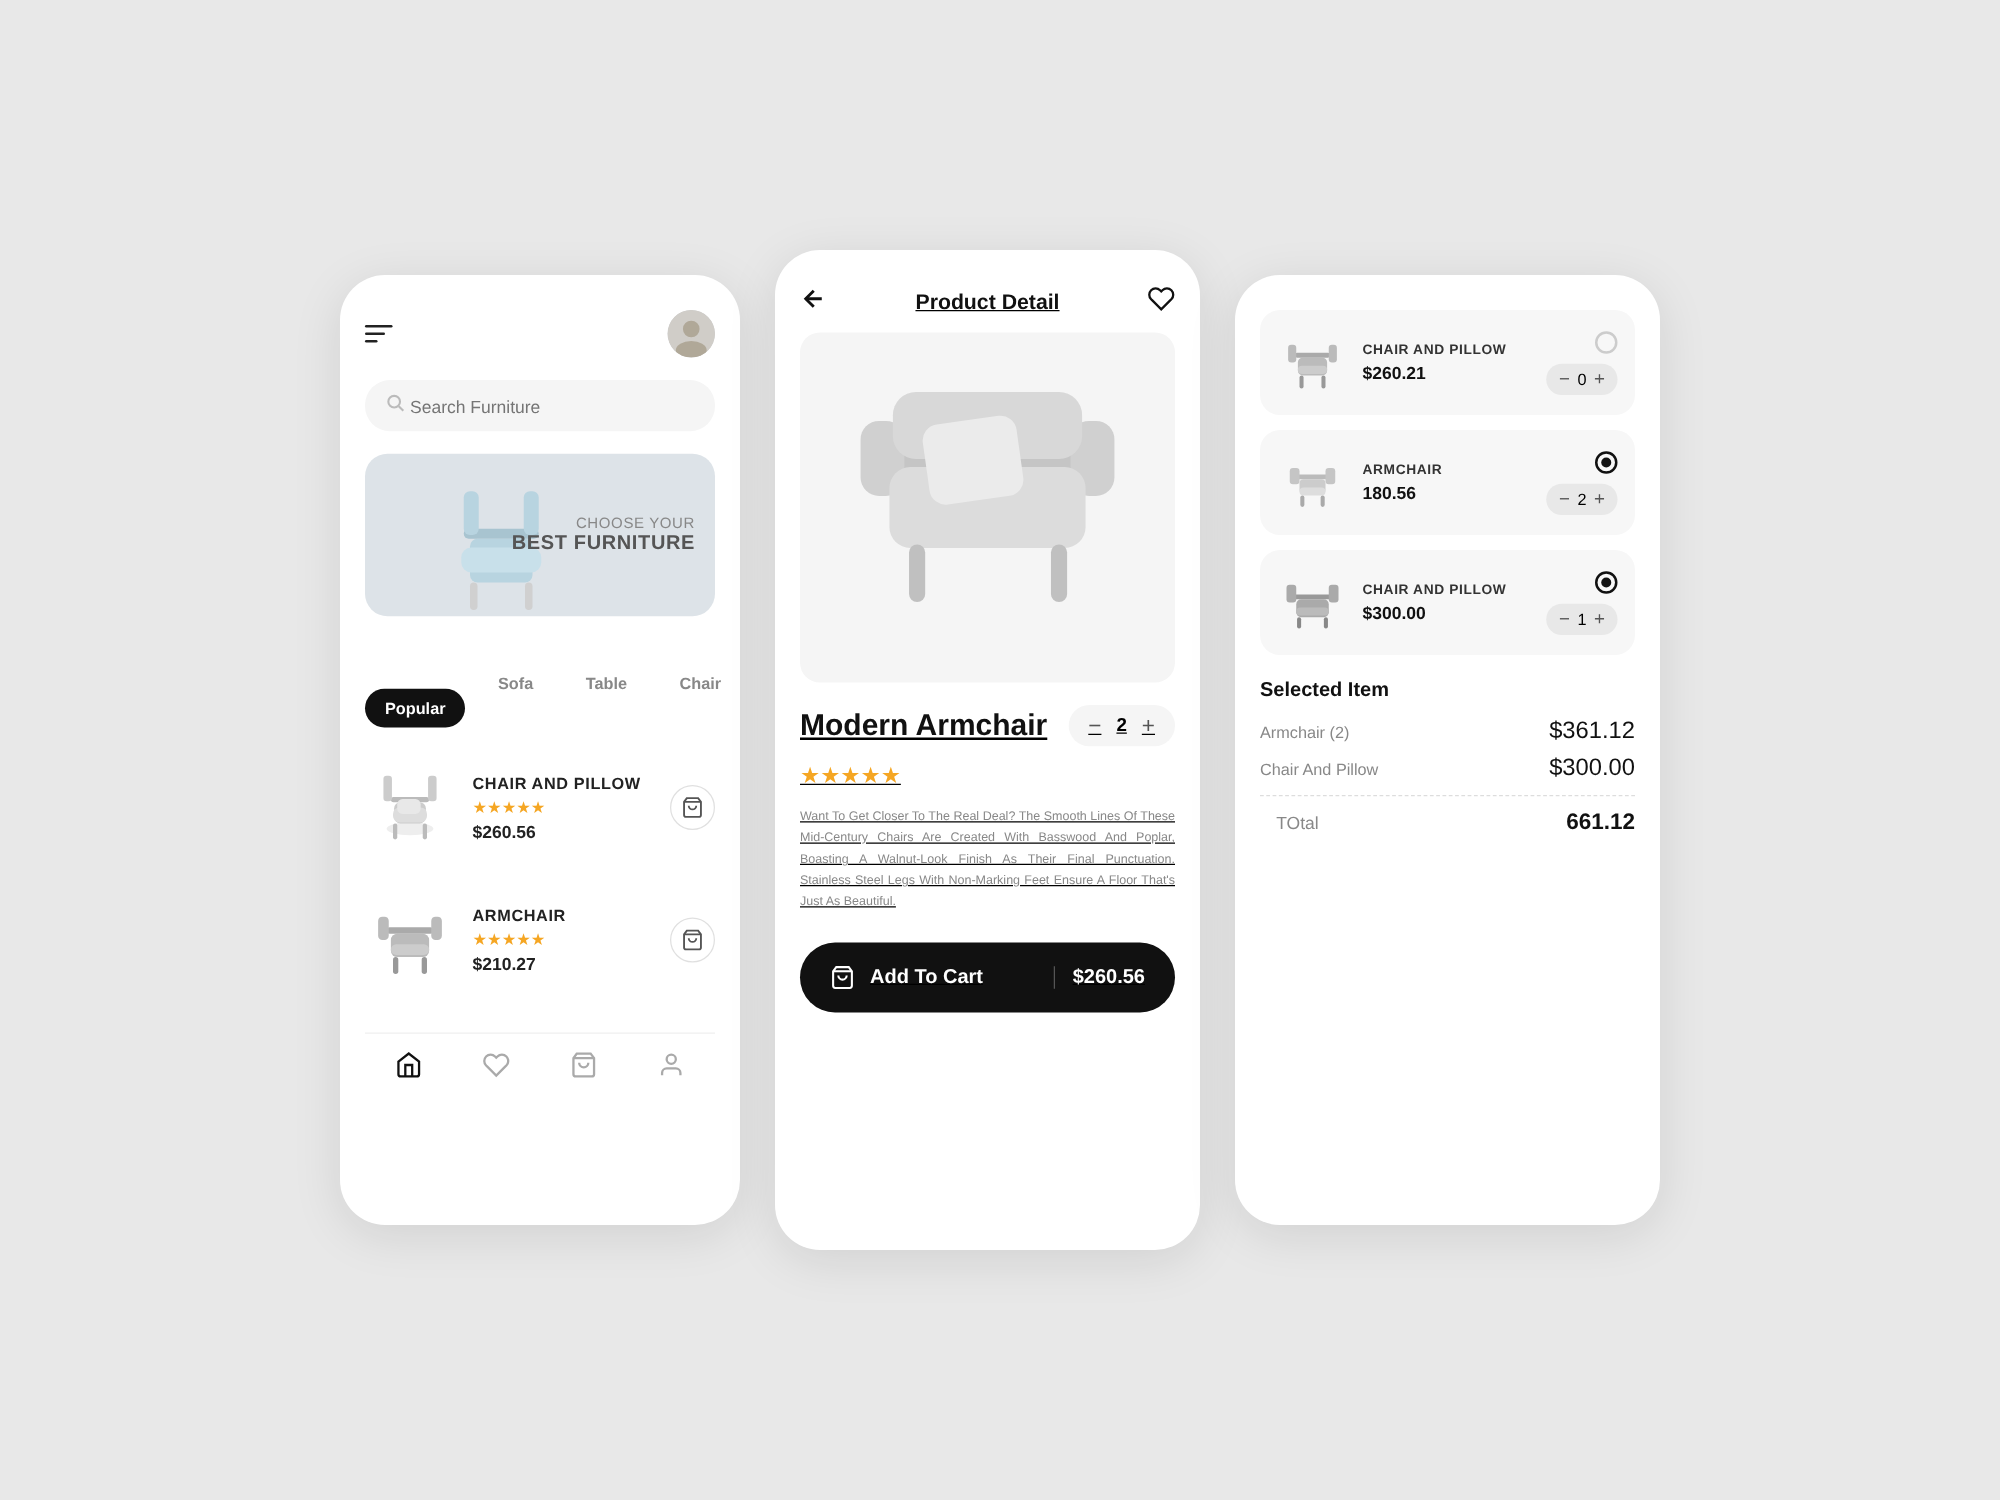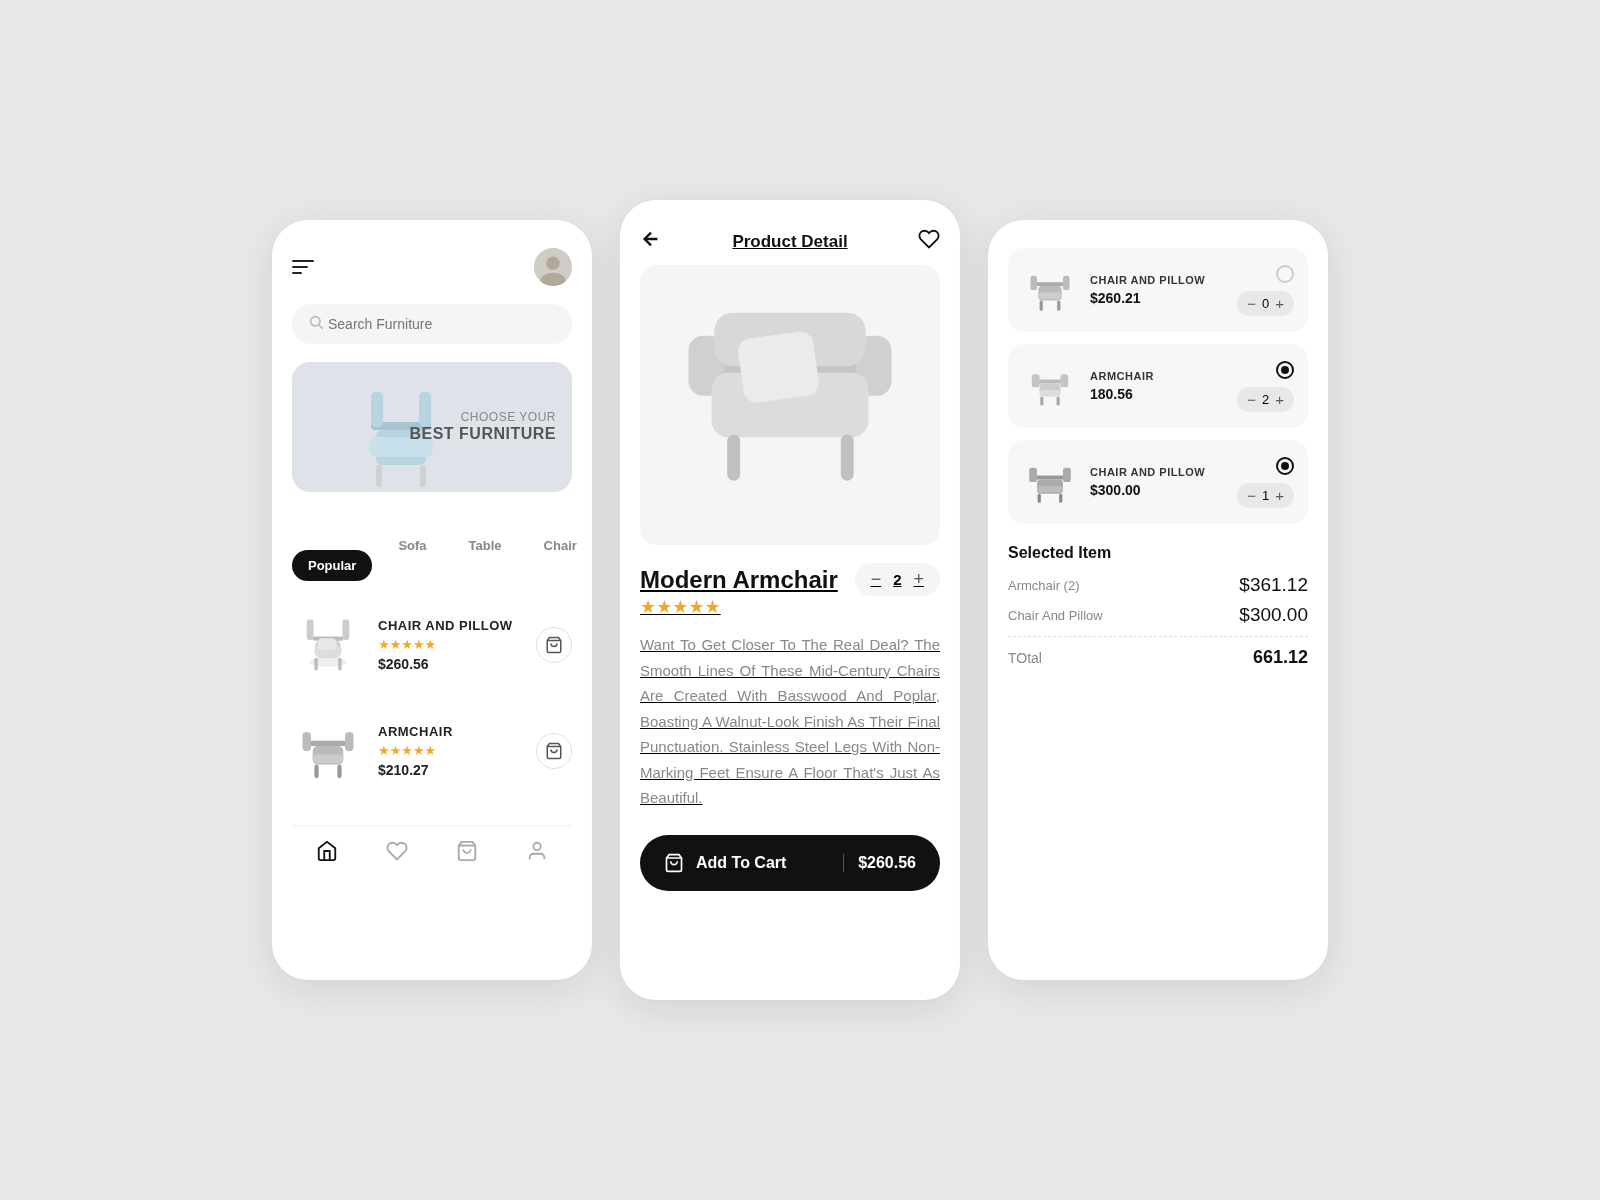--- a/index.html
+++ b/index.html
@@ -244,21 +244,21 @@
       justify-content: center;
       margin-bottom: 18px;
       background: #f5f5f5;
       border-radius: 16px;
       overflow: hidden;
     }
     .detail-name-row {
       display: flex;
       justify-content: space-between;
       align-items: center;
-      margin-bottom: 0;
+      margin-bottom: 12px;
     }
     .detail-product-name {
       font-size: 24px;
       font-weight: 700;
       color: #111;
     }
     .qty-control {
       display: flex;
       align-items: center;
       gap: 10px;
@@ -270,21 +270,21 @@
       background: none;
       border: none;
       font-size: 18px;
       cursor: pointer;
       color: #555;
       padding: 0 2px;
     }
     .qty-val { font-size: 15px; font-weight: 600; }
     .detail-stars { color: #f5a623; font-size: 18px; margin-bottom: 14px; }
     .detail-desc {
-      font-size: 15px;
+      font-size: 10px;
       color: #888;
       line-height: 1.7;
       text-align: justify;
       margin-bottom: 24px;
     }
     .add-to-cart-btn {
       width: 100%;
       background: #111;
       color: #fff;
       border: none;
@@ -399,21 +399,21 @@
       border: none;
       border-top: 1px dashed #ddd;
       margin: 10px 0;
     }
     .total-row {
       display: flex;
       justify-content: space-between;
       align-items: center;
       margin-bottom: 20px;
     }
-    .total-label { font-size: 14px; color: #888; font-weight: 500; }
+    .total-label { font-size: 14px; color: #888; font-weight: 500; margin-left: 13px; }
     .total-value { font-size: 18px; font-weight: 700; color: #111; }
     .checkout-btn {
       width: 100%;
       background: #111;
       color: #fff;
       border: none;
       border-radius: 32px;
       padding: 18px 24px;
       display: flex;
       justify-content: space-between;

